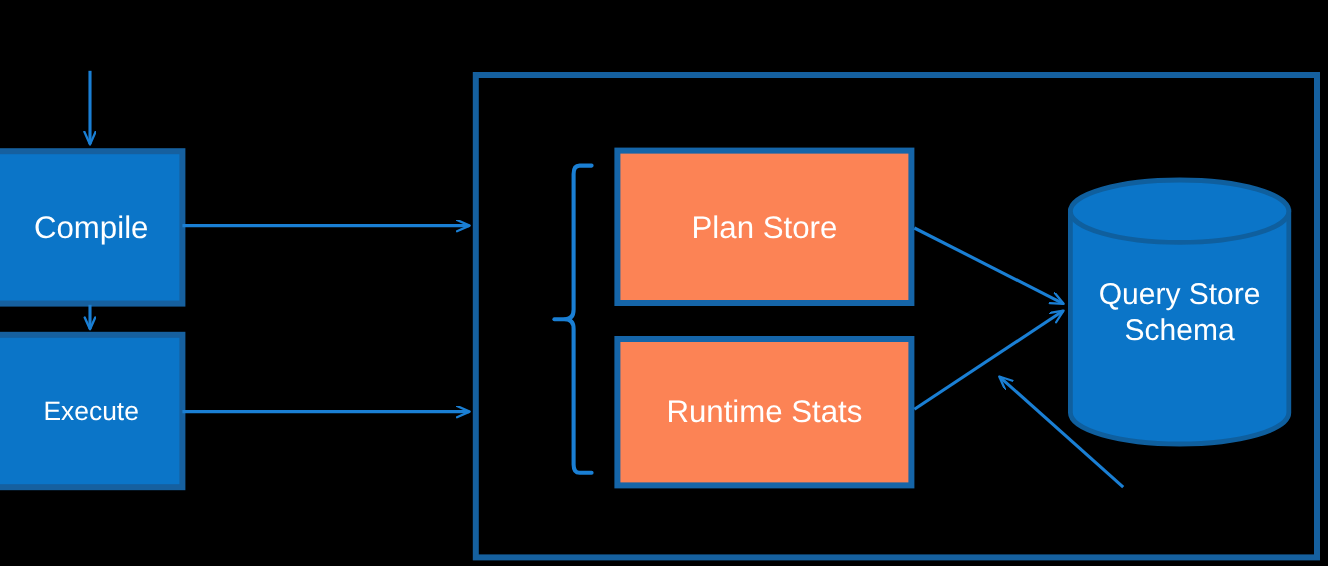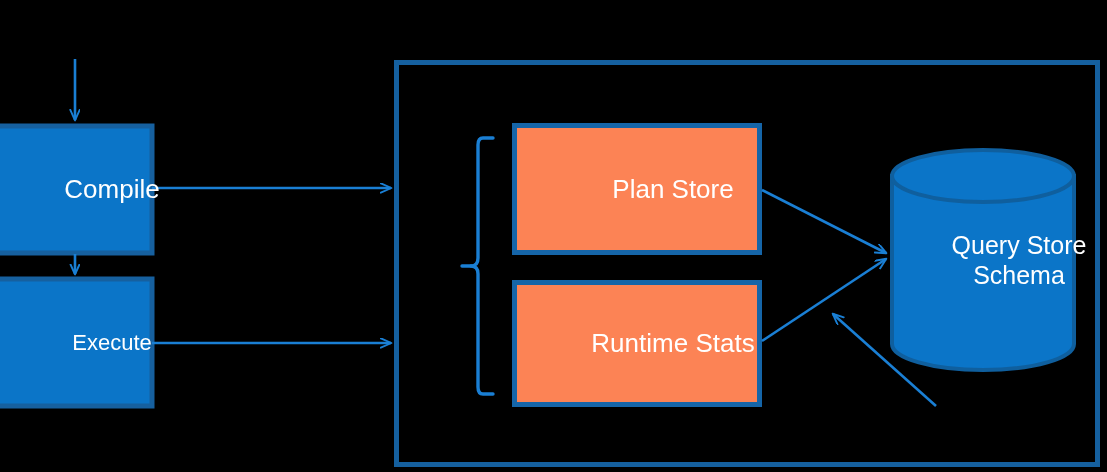--- a/index.html
+++ b/index.html
@@ -28,21 +28,20 @@
     color: #ffffff;
     font-family: "Liberation Sans", sans-serif;
     font-weight: 400;
     display: flex;
     align-items: center;
     justify-content: center;
     text-align: center;
     line-height: 1.18;
     pointer-events: none;
     white-space: pre-line;
-    margin-left: 36px;
   }
   .lbl-compile   { left: 0px;   top: 126px; width: 152px; height: 127px; font-size: 26px; }
   .lbl-execute   { left: 0px;   top: 279px; width: 152px; height: 127px; font-size: 22px; }
   .lbl-plan      { left: 512px; top: 123px; width: 250px; height: 132px; font-size: 26px; }
   .lbl-runtime   { left: 512px; top: 280px; width: 250px; height: 127px; font-size: 26px; }
   .lbl-cylinder  { left: 890px; top: 178px; width: 186px; height: 165px; font-size: 25px; }
 </style>
 </head>
 <body>
 

